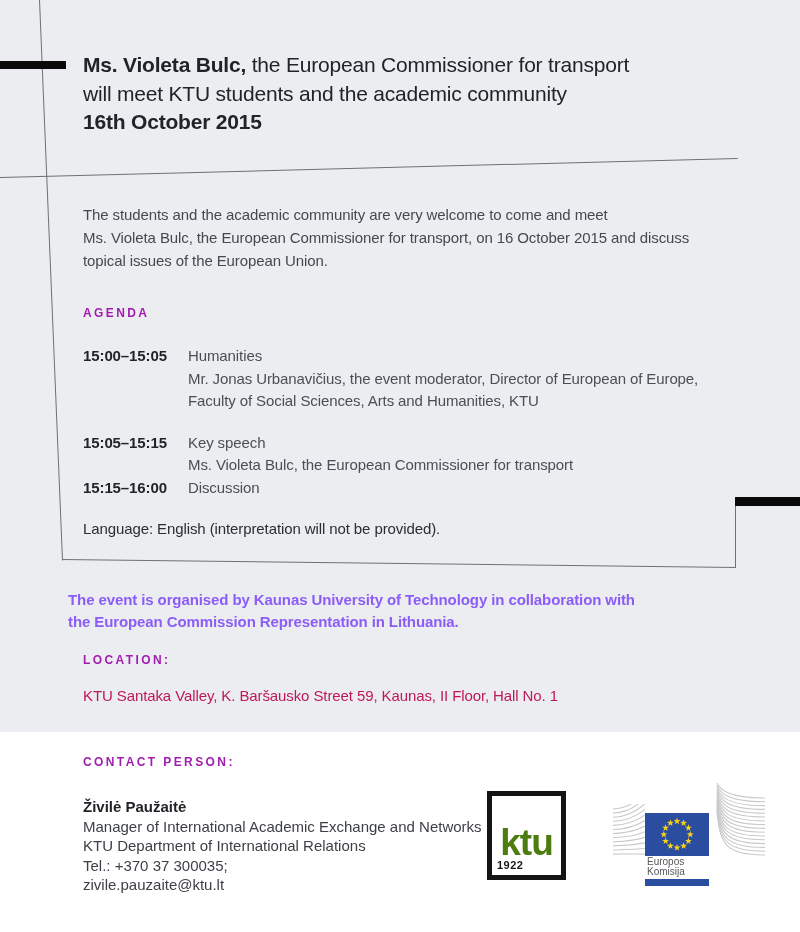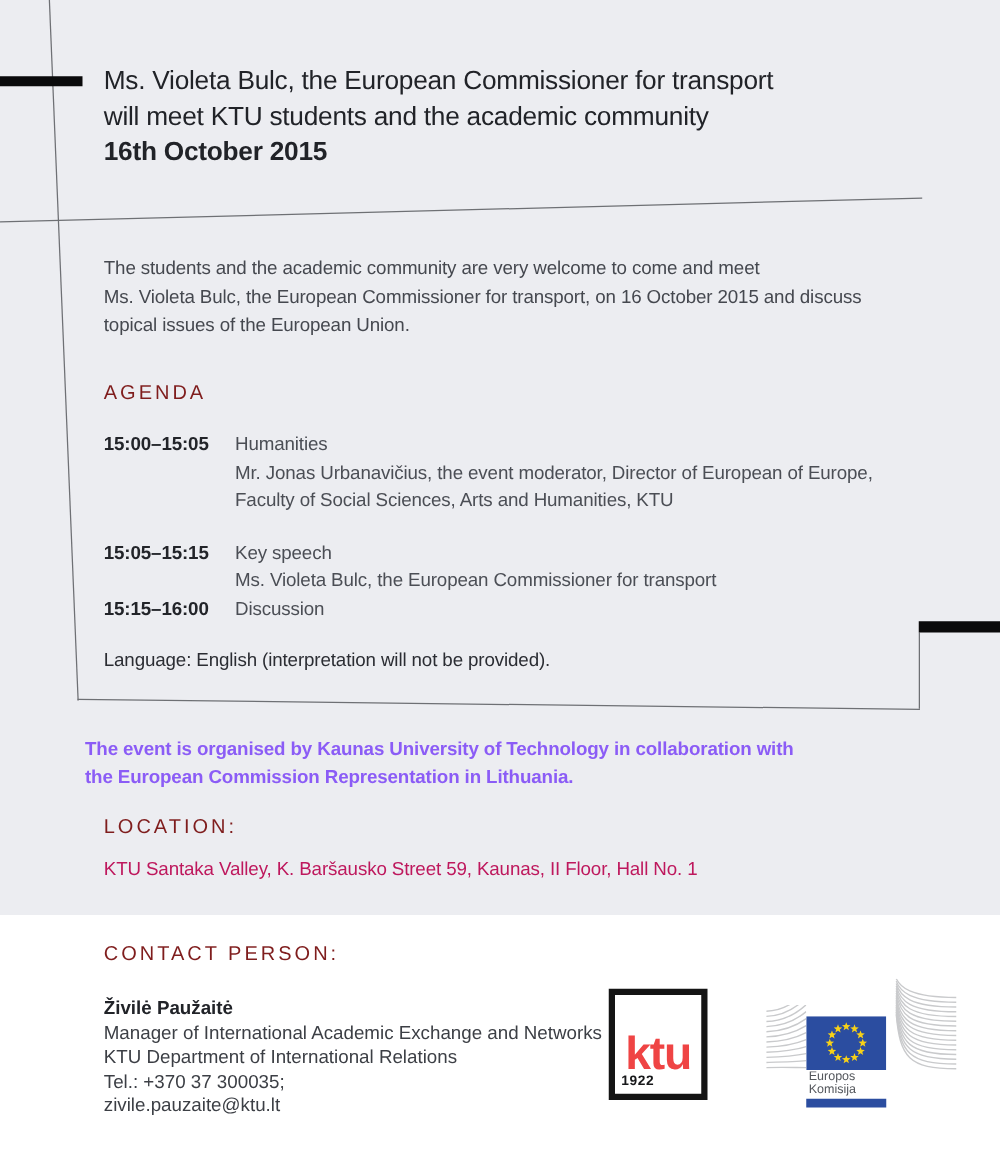--- a/index.html
+++ b/index.html
@@ -18,26 +18,26 @@
   .ln-bottom { left:62px;  top:559px; width:674px; height:1px;  transform-origin:0 0; transform:rotate(0.68deg); }
   .ln-right  { left:735px; top:506px; width:1px;  height:61px; }
 
   .bar { position:absolute; background:#0a0a0b; }
   .bar-left  { left:0;     top:61px;  width:66px; height:8px; }
   .bar-right { left:735px; top:497px; width:65px; height:9px; }
 
   .abs { position:absolute; }
 
   .title { left:83px; top:51px; font-size:21px; line-height:28.5px; color:#212328; letter-spacing:-0.2px; }
-  .title .b { font-weight:normal; }
+  .title .b { font-weight:bold; }
   .title .bold-line { font-weight:bold; }
 
   .intro { left:83px; top:203px; font-size:15px; line-height:23px; letter-spacing:-0.1px; color:#45484f; }
 
-  .sec-heading { font-size:16px; font-weight:normal; letter-spacing:2.4px; color:#7f1d1d; }
+  .sec-heading { font-size:12px; font-weight:bold; letter-spacing:2.4px; color:#a21caf; }
   .h-agenda   { left:83px; top:306px; }
   .h-location { left:83px; top:653px; }
   .h-contact  { left:83px; top:755px; }
 
   .agenda { left:83px; top:345px; width:660px; font-size:15px; line-height:22.5px; letter-spacing:-0.1px; }
   .agenda-row { display:flex; }
   .agenda-row.gap { margin-top:19px; }
   .agenda-time { width:105px; flex:0 0 105px; font-weight:bold; color:#222429; }
   .agenda-desc { color:#4b4e55; }
 
@@ -48,21 +48,21 @@
   .contact { left:83px; top:797px; font-size:15px; line-height:19.5px; color:#3c3f45; }
   .contact .name { font-weight:bold; color:#212328; }
 
   
   .ktu-logo {
     left:487px; top:791px; width:79px; height:89px; box-sizing:border-box;
     border:5px solid #141414; background:transparent;
   }
   .ktu-text {
     position:absolute; left:0; right:0; top:28px; text-align:center;
-    font-size:37px; font-weight:bold; letter-spacing:-1px; color:#ef4444; line-height:1;
+    font-size:37px; font-weight:bold; letter-spacing:-1px; color:#4d7c0f; line-height:1;
   }
   .ktu-year {
     position:absolute; left:5px; bottom:4px;
     font-size:11px; font-weight:bold; letter-spacing:0.5px; color:#17181a;
   }
 
   
   .ec-logo { left:613px; top:783px; width:156px; height:106px; }
   .ec-rib-left  { position:absolute; left:0;    top:21px; }
   .ec-flag      { position:absolute; left:32px; top:30px; }

